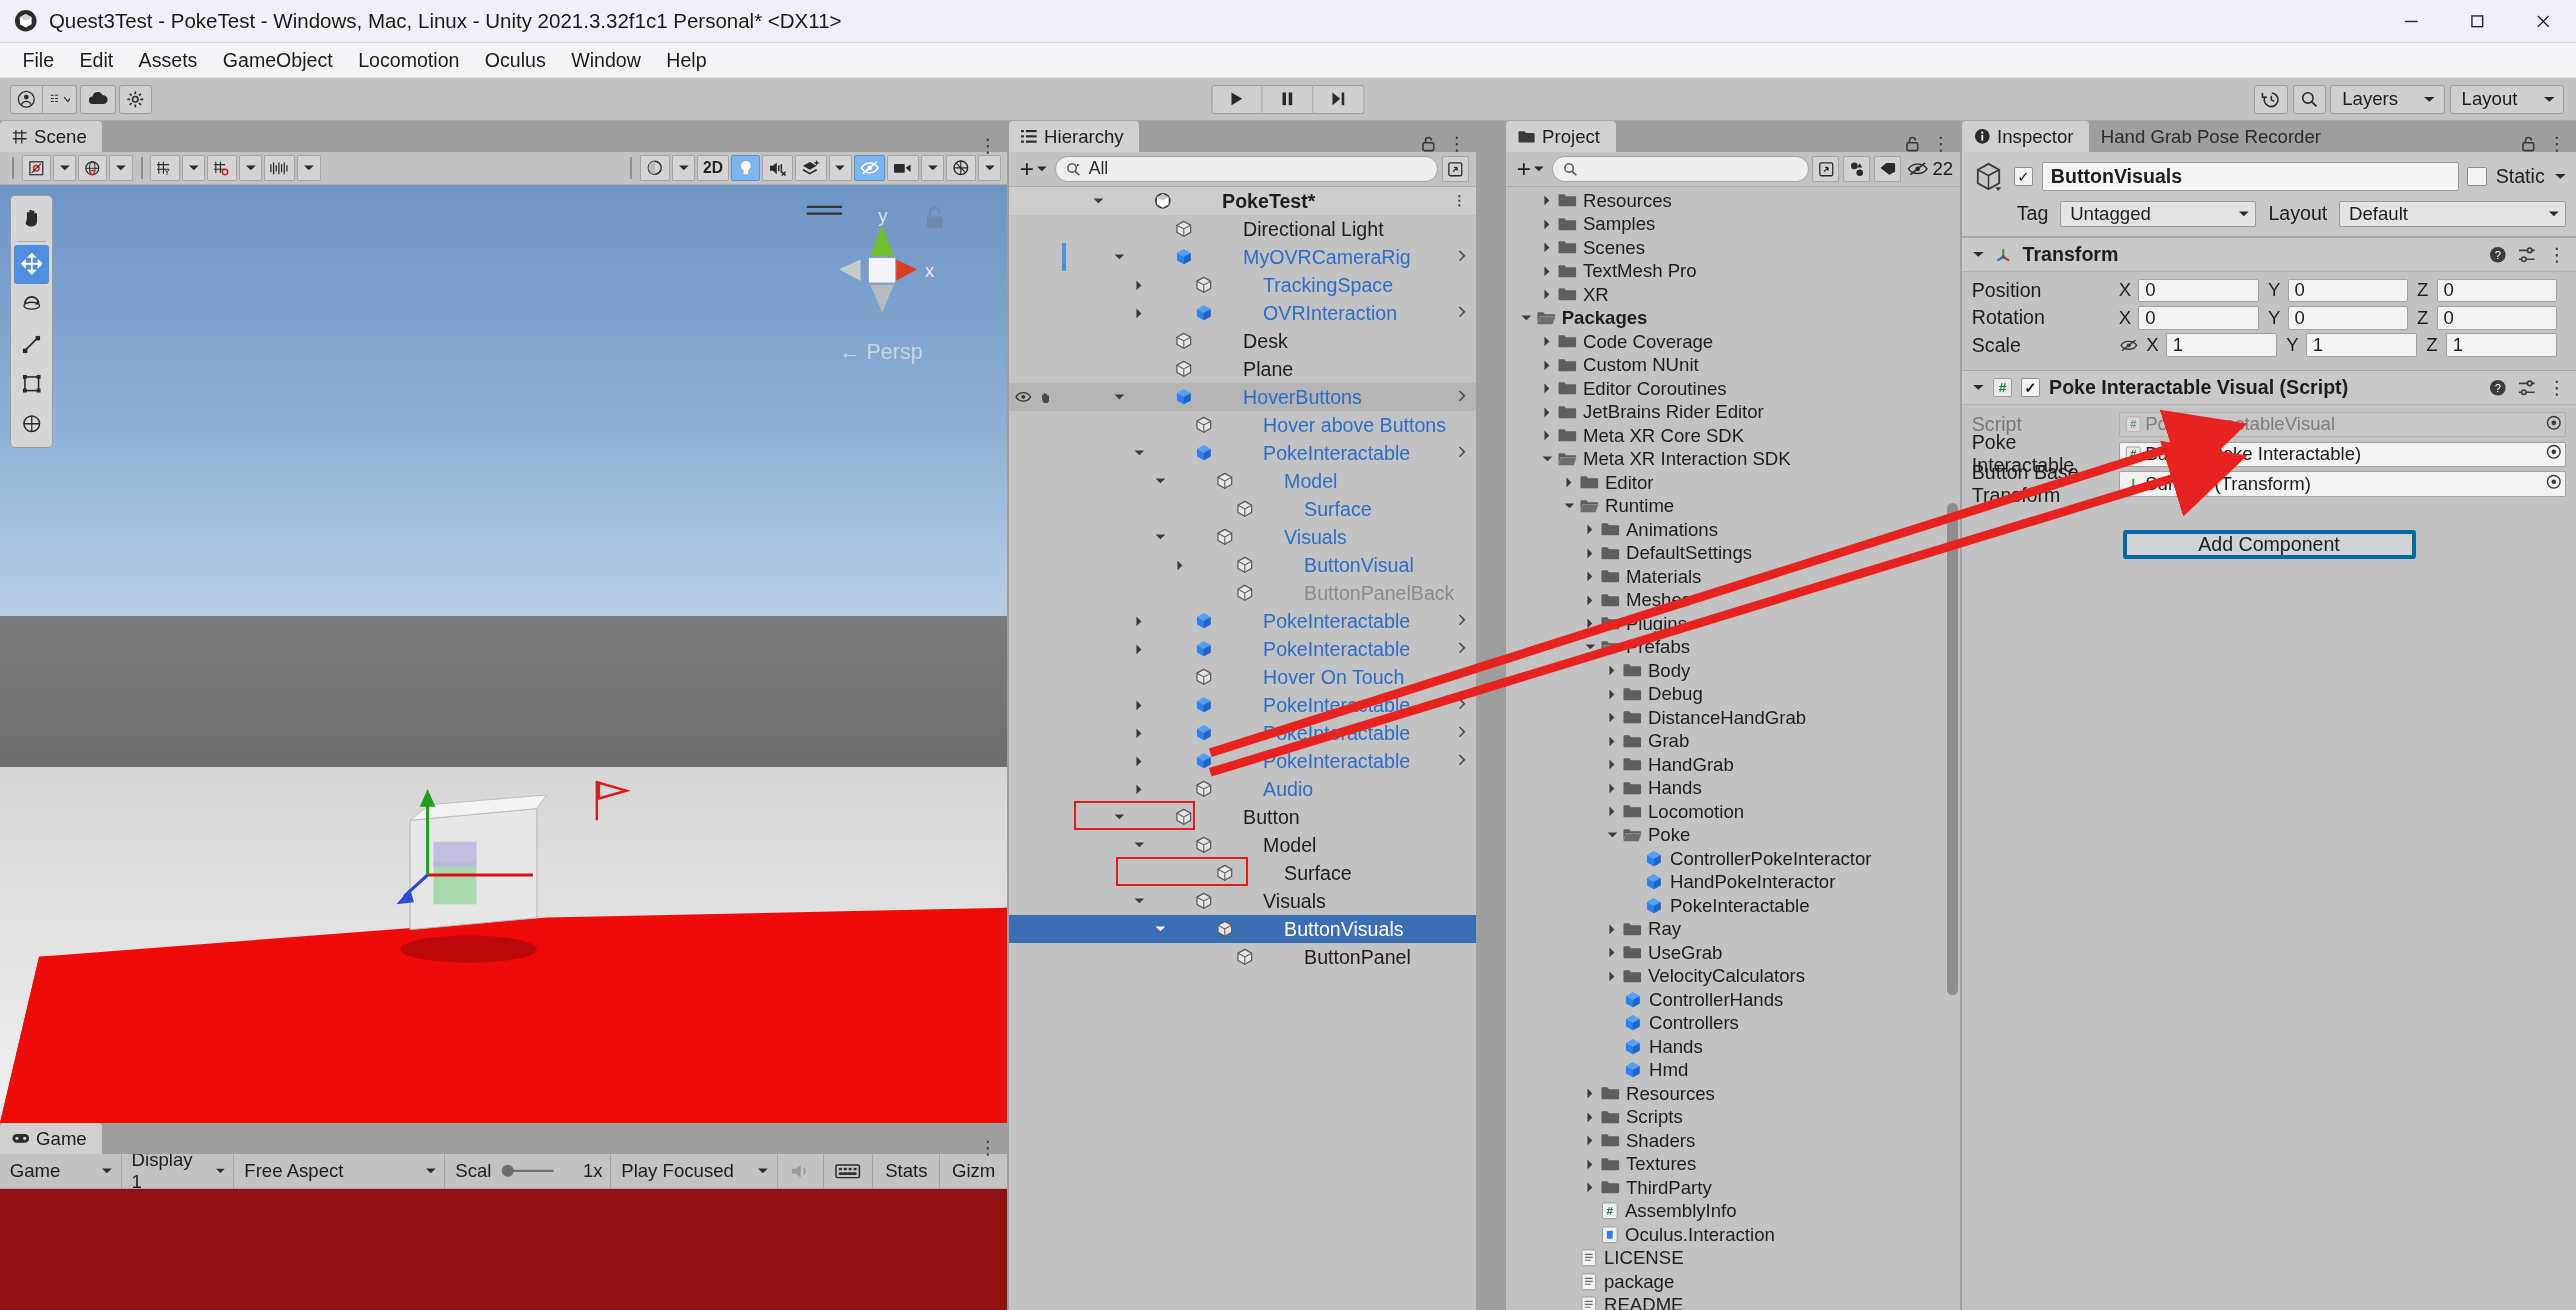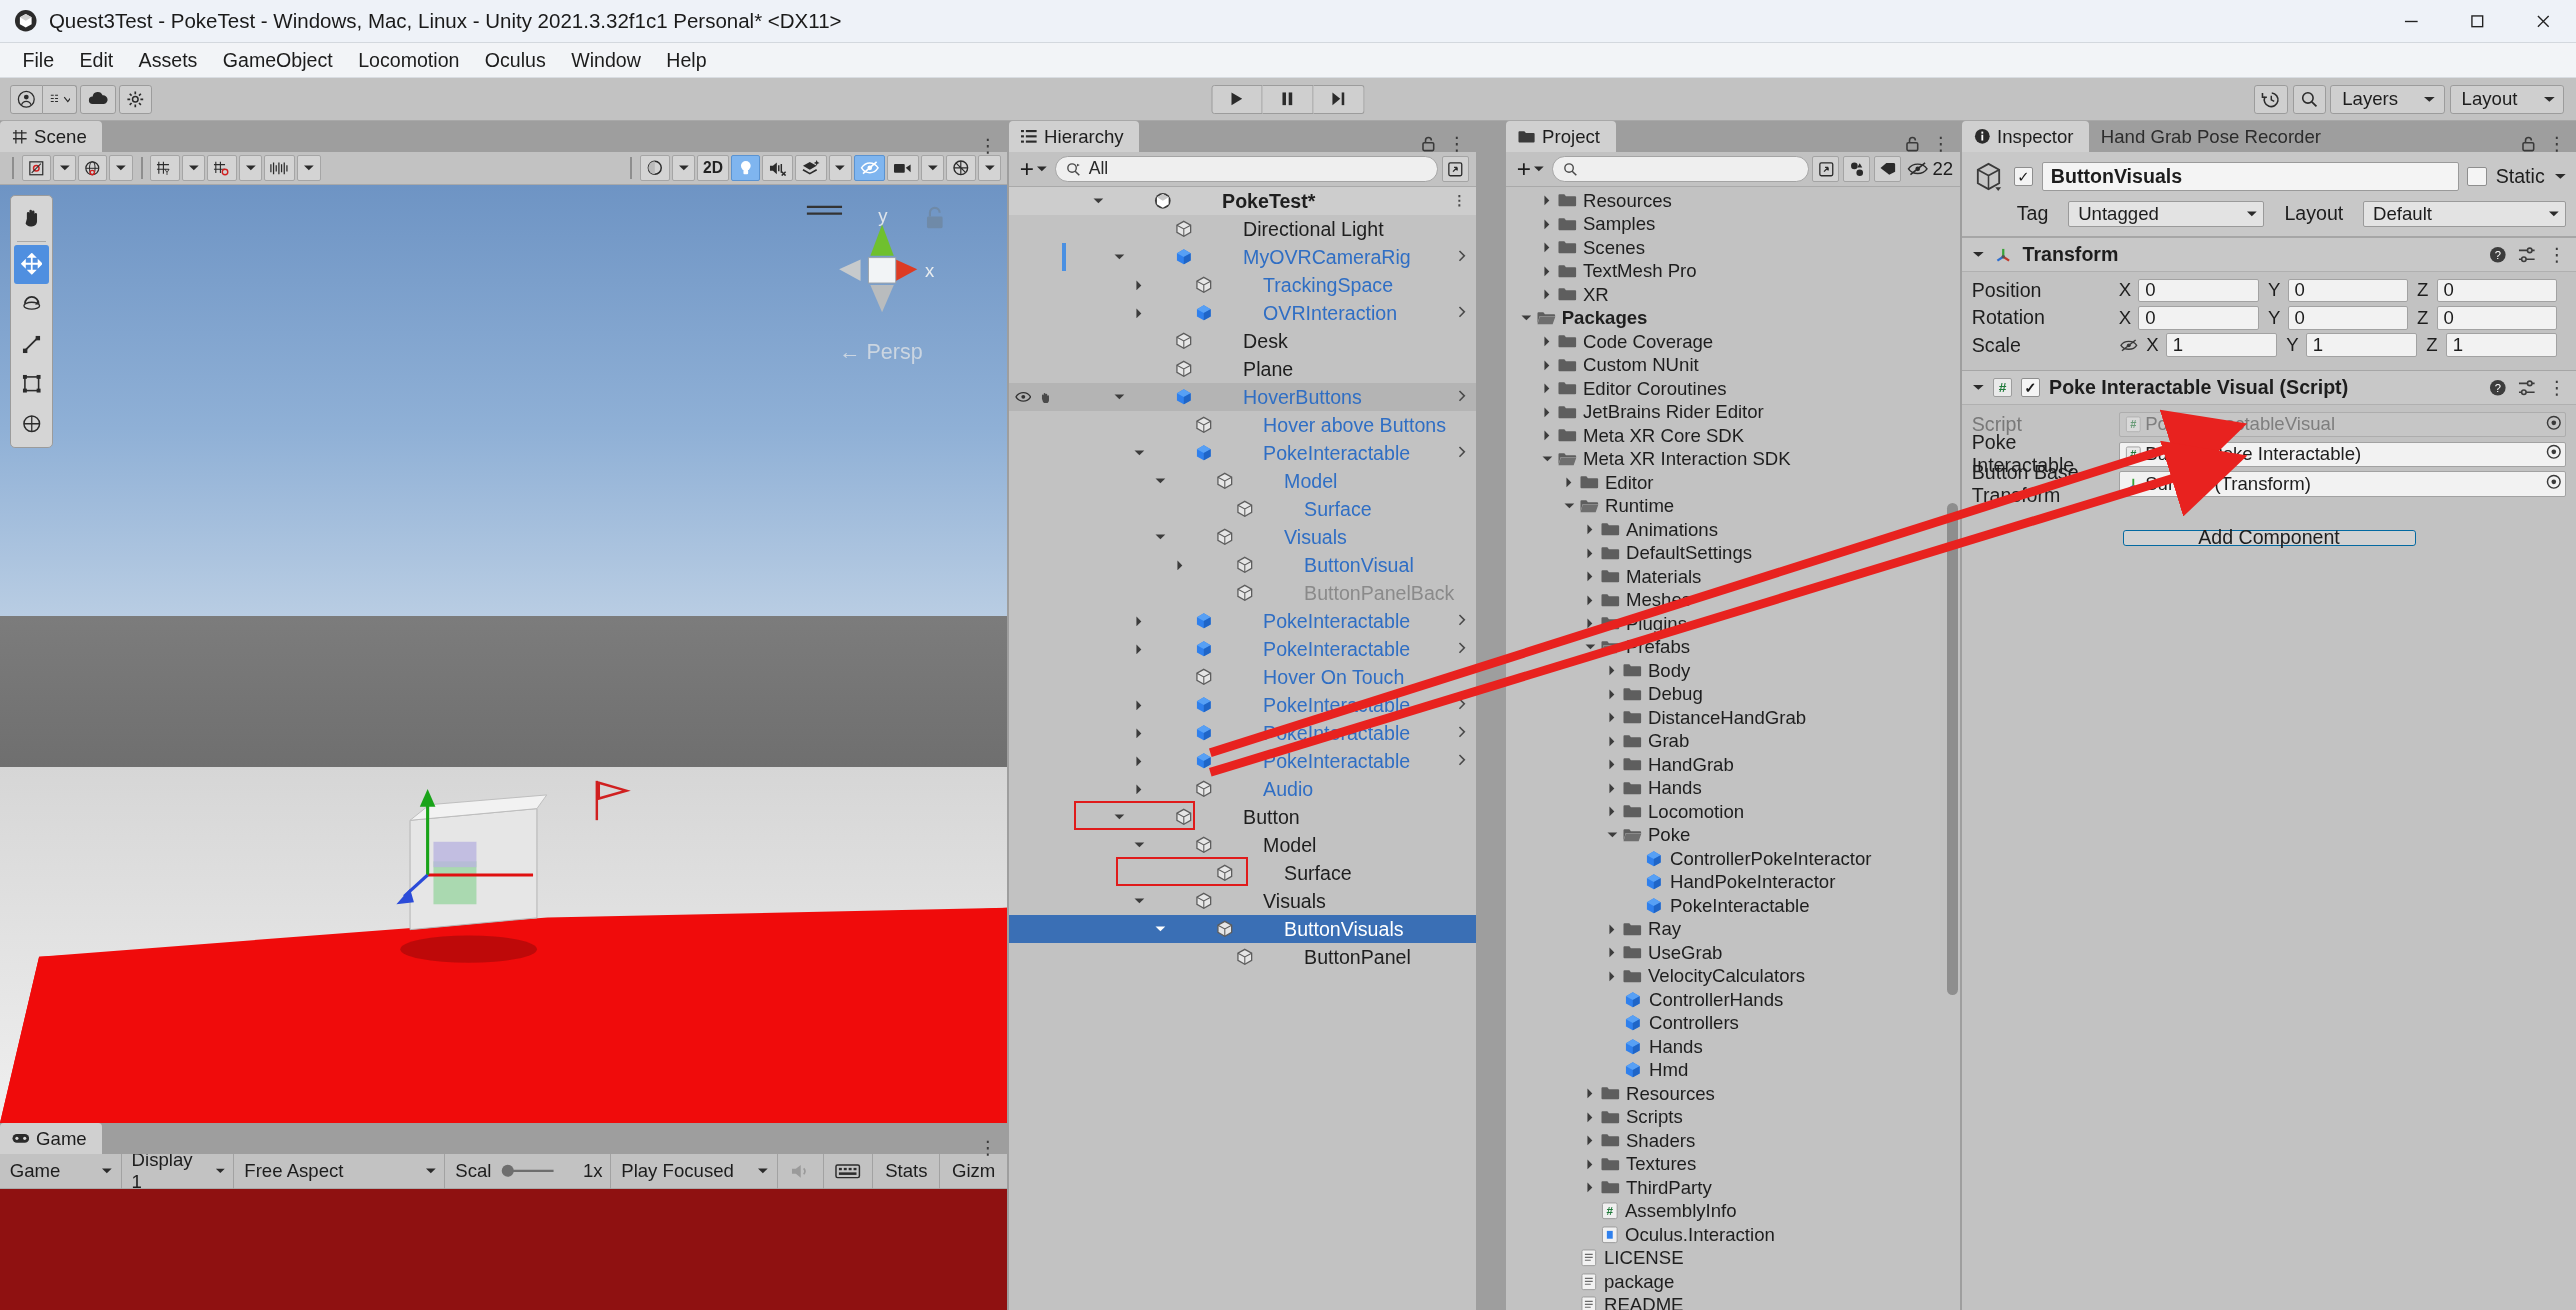--- a/index.html
+++ b/index.html
@@ -179,21 +179,21 @@
   }
   .ih-row1 { display: flex; align-items: center; gap: 8.8px; }
   .ih-name {
     flex: 1; height: 29px; background: #f4f4f4; border: 1px solid #9a9a9a; border-radius: 2px;
     display: flex; align-items: center; padding: 0 7.8px; font-weight: bold; font-size: 19.6px;
   }
   .chk {
     width: 19.6px; height: 19.6px; background: #f4f4f4; border: 1px solid #8e8e8e; border-radius: 2px;
     display: flex; align-items: center; justify-content: center; font-size: 14.7px; color: #1a1a1a;
   }
-  .ih-row2 { display: flex; align-items: center; gap: 20px; margin-top: 7.8px; padding-left: 45px; }
+  .ih-row2 { display: flex; align-items: center; gap: 12px; margin-top: 7.8px; padding-left: 45px; }
   .lbl { font-size: 19.6px; color: #1d1d1d; }
   .sel-box {
     height: 26px; background: #e3e3e3; border: 1px solid #9a9a9a; border-radius: 2px;
     display: flex; align-items: center; justify-content: space-between; padding: 0 5.9px 0 8.8px;
     font-size: 18.6px; gap: 9.8px;
   }
 
   .comp-header {
     display: flex; align-items: center; gap: 8.8px; height: 35px; padding: 0 9.8px;
     background: #c8c8c8; border-top: 1px solid #a6a6a6; border-bottom: 1px solid #b0b0b0;
@@ -209,22 +209,22 @@
     flex: 1; height: 23.5px; background: #f2f2f2; border: 1px solid #a2a2a2; border-radius: 2px;
     display: flex; align-items: center; padding: 0 5.9px; font-size: 18.6px; margin-right: 8.8px;
   }
   .obj-field {
     flex: 1; height: 25.4px; background: #f2f2f2; border: 1px solid #a2a2a2; border-radius: 2px;
     display: flex; align-items: center; padding: 0 3.9px 0 4.9px; font-size: 18.6px; gap: 3.9px;
   }
   .obj-field.disabled { background: #c6c6c6; color: #7e7e7e; border-color: #adadad; }
   .obj-target { margin-left: auto; font-size: 15.6px; color: #3a3a3a; }
   .add-comp {
-    width: 293px; height: 16px; margin: 19.6px auto 0 auto; background: #d2d2d2;
-    border: 1px solid #0369a1; border-radius: 2.9px; display: flex; align-items: center;
+    width: 293px; height: 29px; margin: 19.6px auto 0 auto; background: #d2d2d2;
+    border: 4px solid #0369a1; border-radius: 2.9px; display: flex; align-items: center;
     justify-content: center; font-size: 19.6px;
   }
 
   .hash-ico {
     width: 18.6px; height: 18.6px; background: #eaeaea; border: 1px solid #9d9d9d; border-radius: 2px;
     display: flex; align-items: center; justify-content: center; font-size: 13.7px;
     color: #1f7a3a; font-weight: bold; flex: 0 0 18.6px;
   }
   .red-box { position: absolute; border: 2.9px solid #e01b1b; pointer-events: none; }
   .overlay-svg { position: absolute; left: 0; top: 0; width: 2576px; height: 1311px; pointer-events: none; }

